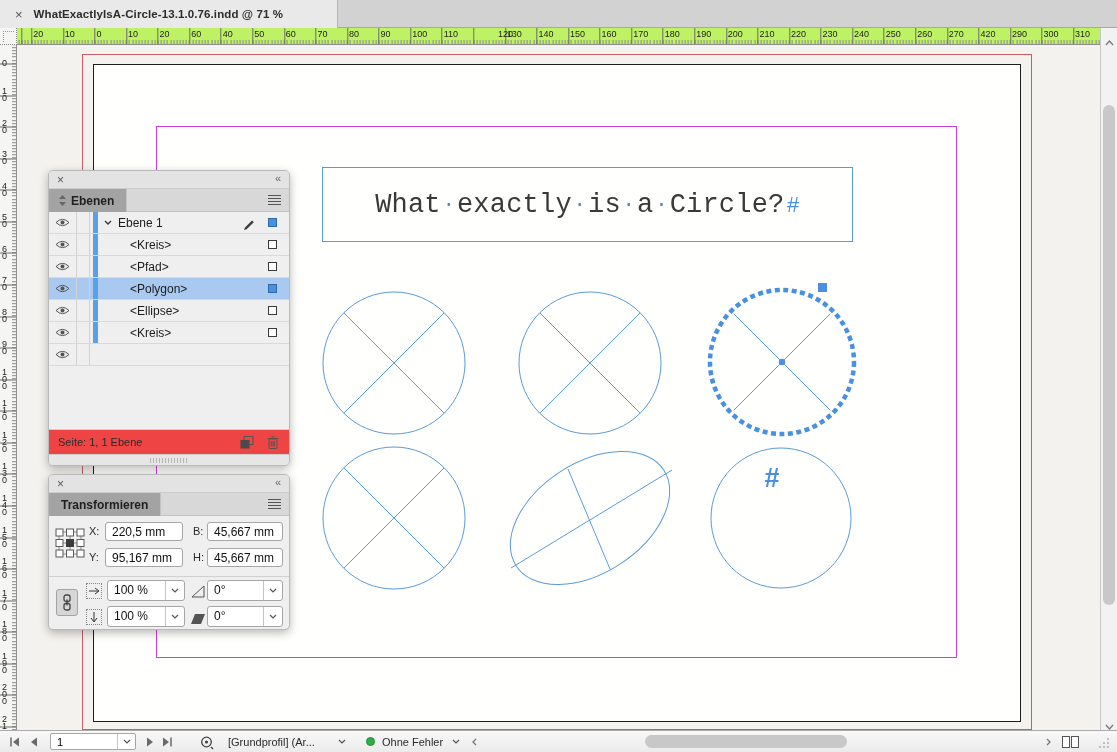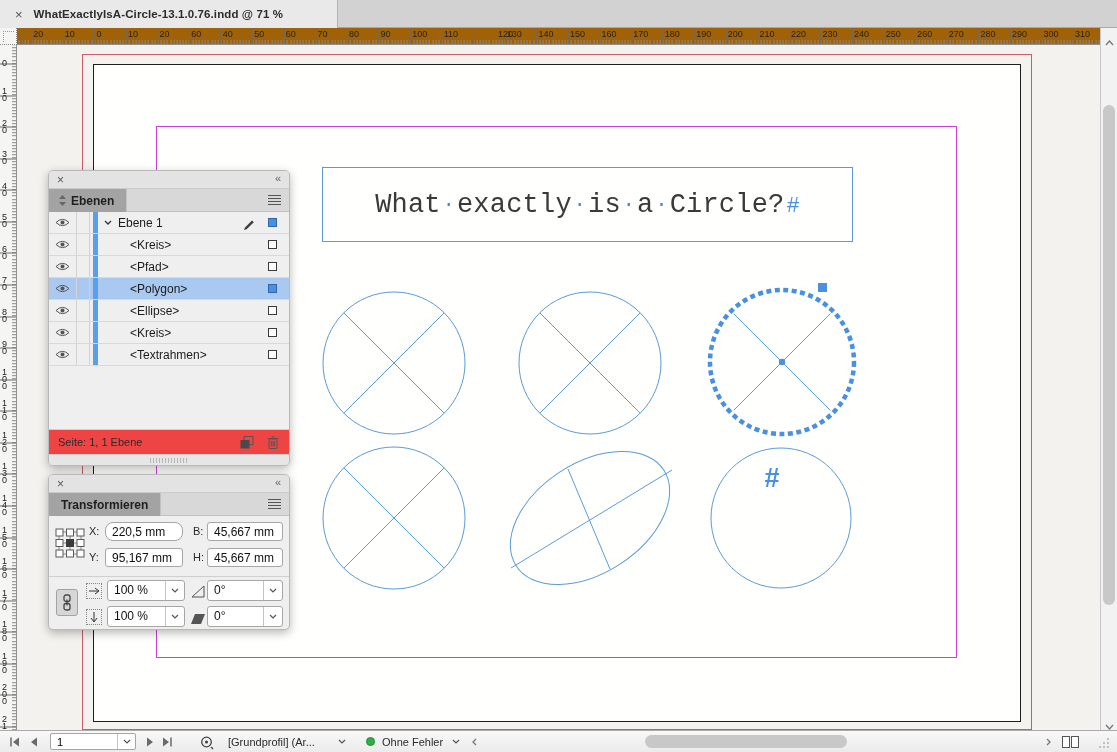--- a/index.html
+++ b/index.html
@@ -15,21 +15,21 @@
     background:#e9e9e9; border-right:1px solid #b3b3b3; display:flex; align-items:center;
     gap:11px; padding-left:15px; }
   .doc-tab .close { color:#555; font-size:13px; line-height:13px; }
   .doc-tab .ttl { font-size:11.5px; font-weight:700; color:#2c2c2c; letter-spacing:.1px; }
   
   .ruler-corner { position:absolute; left:0; top:28px; width:17px; height:17px;
     background:#f5f5f4; border-right:1px dotted #888; border-bottom:1px dotted #888; z-index:35; }
   .ruler-corner:before { content:""; position:absolute; left:3px; top:3px; right:2px; bottom:2px;
     border-left:1px dotted #999; border-top:1px dotted #999; }
   .h-ruler { position:absolute; left:17px; top:28px; width:1083px; height:17px;
-    background:#a16207; border-bottom:1px solid #8f8f8f; z-index:34; overflow:hidden; }
+    background:#bef264; border-bottom:1px solid #8f8f8f; z-index:34; overflow:hidden; }
   .h-ruler:before { content:""; position:absolute; left:0; bottom:0; width:100%; height:4px;
     background:repeating-linear-gradient(90deg,#8a8a8a 0 1px,transparent 1px 3.157px);
     background-position-x:1.6px; }
   .h-ruler:after { content:""; position:absolute; inset:0;
     background:repeating-linear-gradient(90deg,#6a6a6a 0 1px,transparent 1px 31.57px);
     background-position-x:14.3px; }
   .h-ruler .rlabel { position:absolute; top:1px; font-size:9px; color:#222; z-index:2; }
   .v-ruler { position:absolute; left:0; top:45px; width:17px; height:685px;
     background:#f5f5f4; border-right:1px solid #8f8f8f; z-index:34; overflow:hidden; }
   .v-ruler:before { content:""; position:absolute; right:0; top:0; height:100%; width:4px;
@@ -173,21 +173,21 @@
       <span class="rlabel" style="left: 647.7px;">180</span>
       <span class="rlabel" style="left: 679.27px;">190</span>
       <span class="rlabel" style="left: 710.84px;">200</span>
       <span class="rlabel" style="left: 742.41px;">210</span>
       <span class="rlabel" style="left: 773.98px;">220</span>
       <span class="rlabel" style="left: 805.55px;">230</span>
       <span class="rlabel" style="left: 837.12px;">240</span>
       <span class="rlabel" style="left: 868.69px;">250</span>
       <span class="rlabel" style="left: 900.26px;">260</span>
       <span class="rlabel" style="left: 931.83px;">270</span>
-      <span class="rlabel" style="left: 963.4px;">280</span>
+      <span class="rlabel" style="left: 963.4px;">420</span>
       <span class="rlabel" style="left: 994.97px;">290</span>
       <span class="rlabel" style="left: 1026.54px;">300</span>
       <span class="rlabel" style="left: 1058.11px;">310</span>
     </div>
   <div class="v-ruler" id="vruler">
       <span class="rlabel" style="top: 15px;">0</span>
       <span class="rlabel" style="top: 43.07px;">1
 0</span>
       <span class="rlabel" style="top: 74.64px;">2
 0</span>
@@ -395,27 +395,20 @@
           </span>
         </div>
         <div class="lrow">
           <span class="cell-eye">
             <svg width="15" height="9" viewBox="0 0 15 9">
               <path d="M1 4.5 Q7.5 -1.8 14 4.5 Q7.5 10.8 1 4.5 Z" fill="none" stroke="#555"></path>
               <circle cx="7.5" cy="4.5" r="2" fill="#555"></circle>
             </svg>
           </span>
           <span class="cell-lock"></span>
-          <span class="cell-main">
-            <span class="bar"></span>
-            <span class="lbl childlbl">
-              <span class="lbltxt">&lt;Textrahmen&gt;</span>
-            </span>
-            <span class="sq empty"></span>
-          </span>
         </div>
       </div>
     <div class="layers-footer">
       <span class="sbtext">Seite: 1, 1 Ebene</span>
       <span class="ficons">
         <svg width="14" height="13" viewBox="0 0 14 13">
           <rect x="4" y="0.5" width="9" height="8" fill="none" stroke="#555"></rect>
           <rect x="0.5" y="4" width="9" height="8.5" fill="#4a4a4a"></rect>
         </svg>
         <svg width="12" height="13" viewBox="0 0 12 13">
@@ -456,21 +449,21 @@
         <rect x="11.5" y="1" width="7" height="7" fill="#fff" stroke="#5a5a5a"></rect>
         <rect x="22" y="1" width="7" height="7" fill="#fff" stroke="#5a5a5a"></rect>
         <rect x="1" y="11.5" width="7" height="7" fill="#fff" stroke="#5a5a5a"></rect>
         <rect x="11.5" y="11.5" width="7" height="7" fill="#3b3b3b" stroke="#3b3b3b"></rect>
         <rect x="22" y="11.5" width="7" height="7" fill="#fff" stroke="#5a5a5a"></rect>
         <rect x="1" y="22" width="7" height="7" fill="#fff" stroke="#5a5a5a"></rect>
         <rect x="11.5" y="22" width="7" height="7" fill="#fff" stroke="#5a5a5a"></rect>
         <rect x="22" y="22" width="7" height="7" fill="#fff" stroke="#5a5a5a"></rect>
       </svg>
       <span class="tlabel" style="left:40px; top:9px;">X:</span>
-      <input class="field" style="left: 56px; top: 6px; width: 78px; border-radius: 8px;" value="220,5 mm">
+      <input class="field" style="left: 56px; top: 6px; width: 78px;" value="220,5 mm">
       <span class="tlabel" style="left:144px; top:9px;">B:</span>
       <input class="field" style="left: 158px; top: 6px; width: 76px;" value="45,667 mm">
       <span class="tlabel" style="left:40px; top:35px;">Y:</span>
       <input class="field" style="left: 56px; top: 32px; width: 78px;" value="95,167 mm">
       <span class="tlabel" style="left:144px; top:35px;">H:</span>
       <input class="field" style="left: 158px; top: 32px; width: 76px;" value="45,667 mm">
       <div class="sepline"></div>
       <div class="chainbtn">
         <svg width="10" height="17" viewBox="0 0 10 17">
           <rect x="2" y="1" width="6" height="6.5" rx="2" fill="none" stroke="#444" stroke-width="1.3"></rect>

